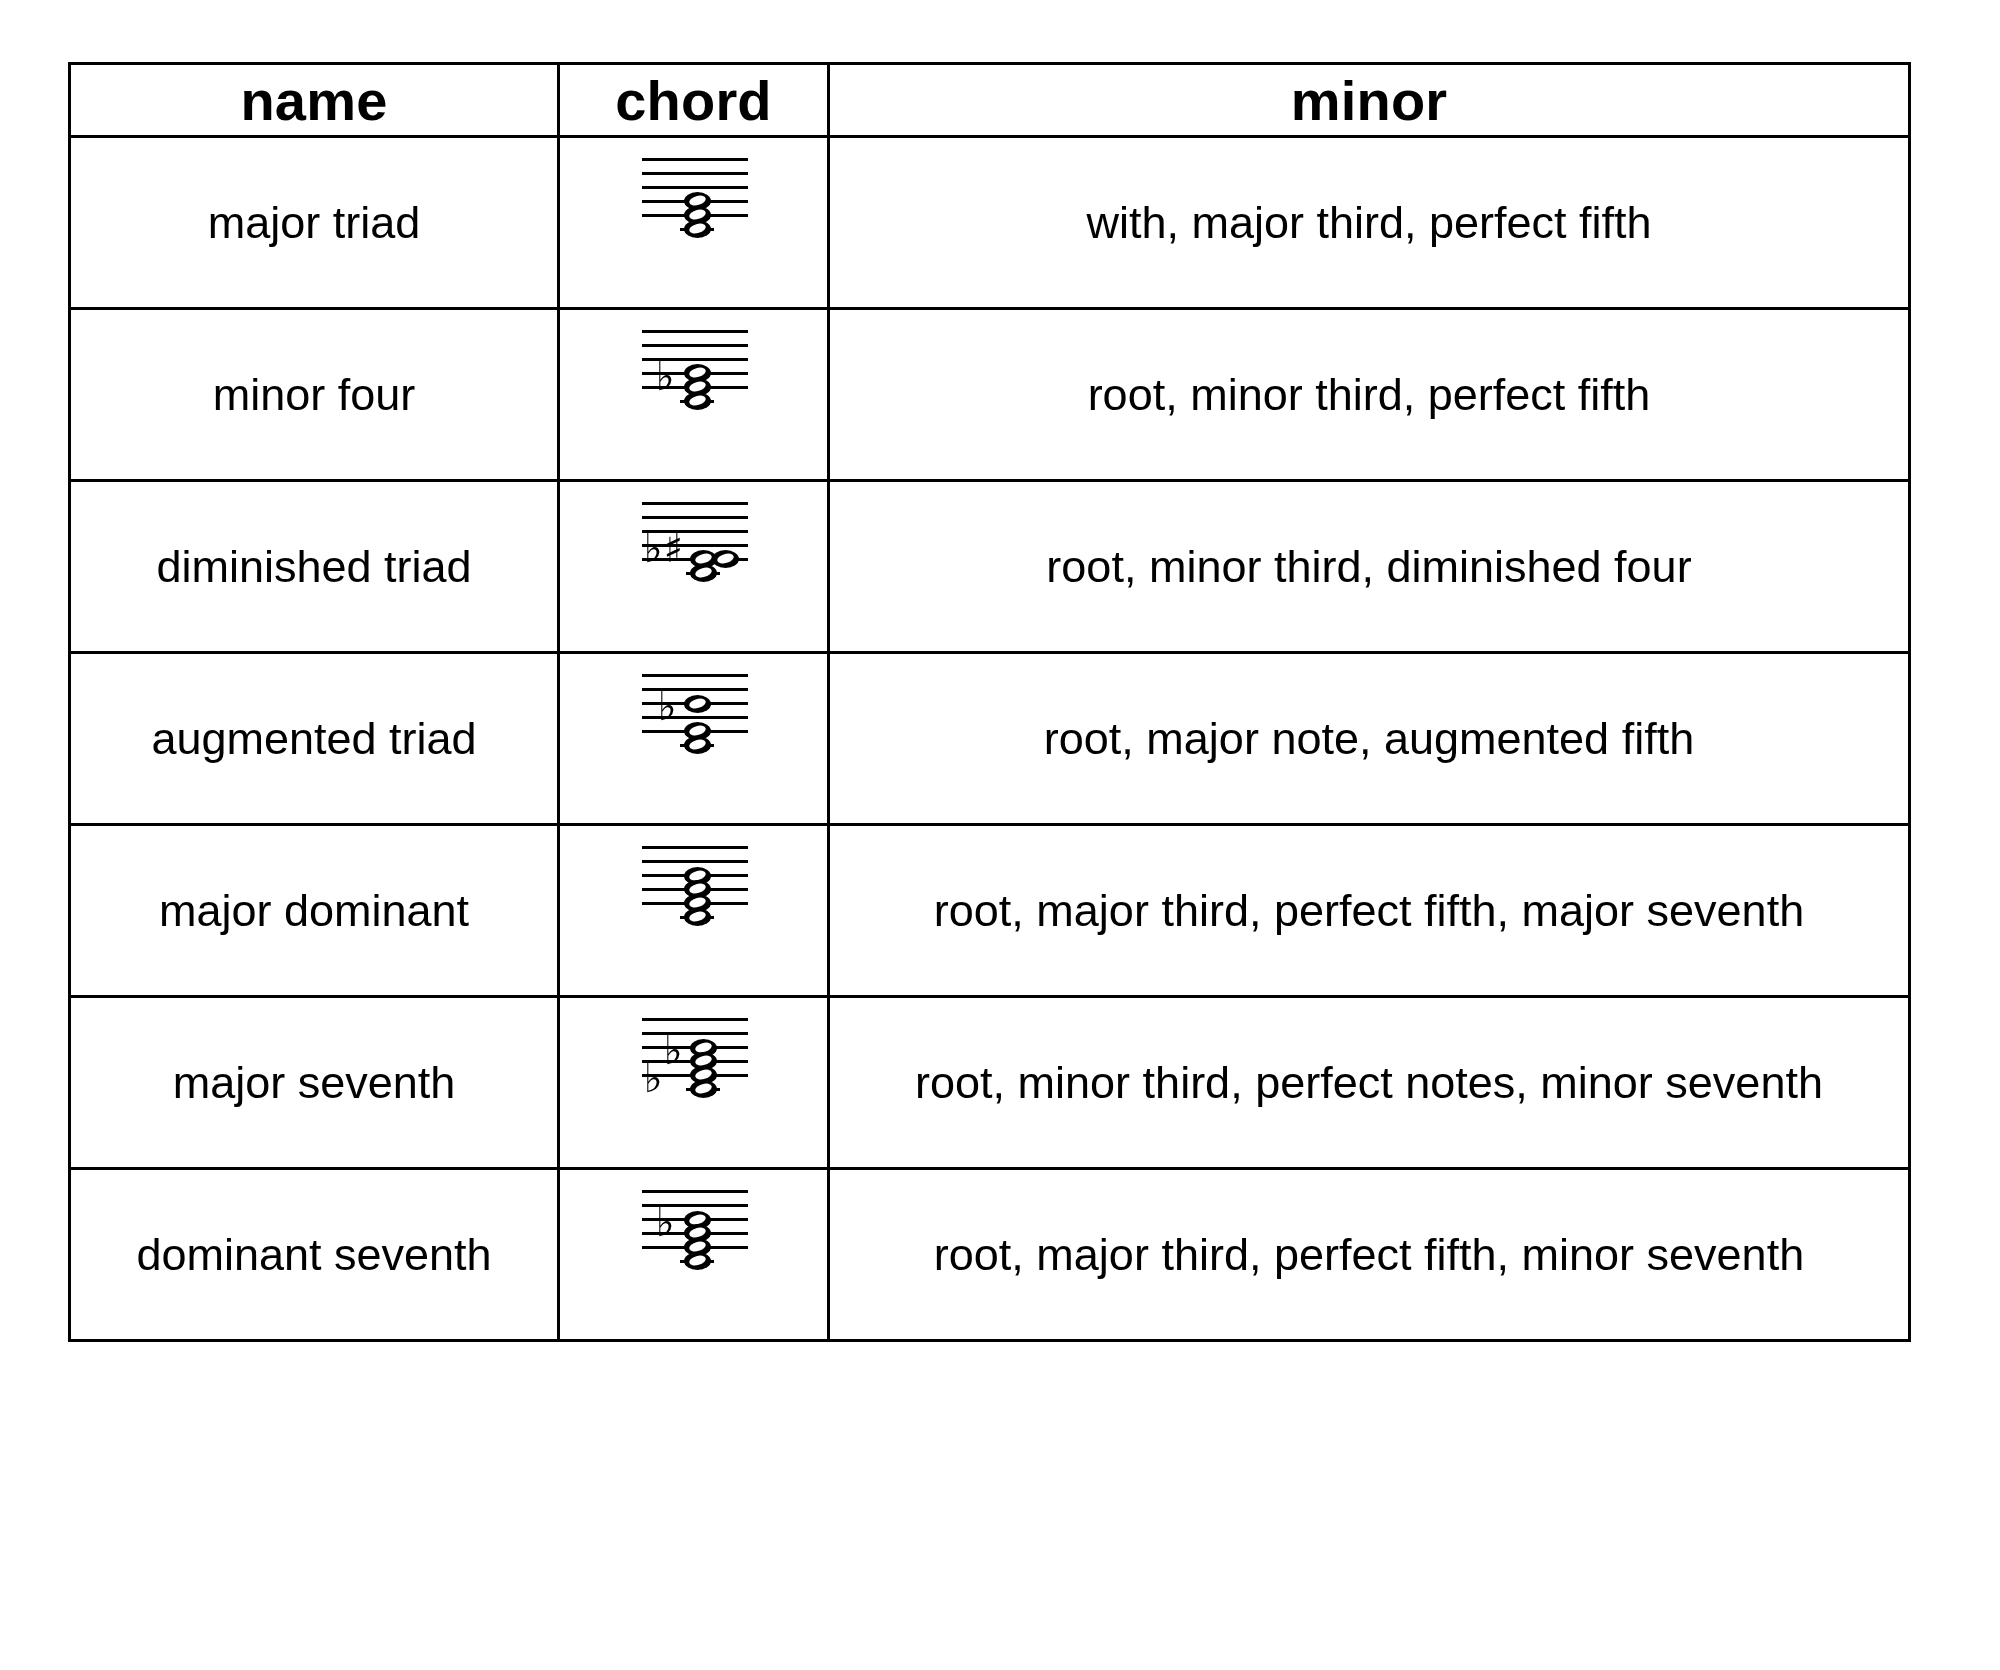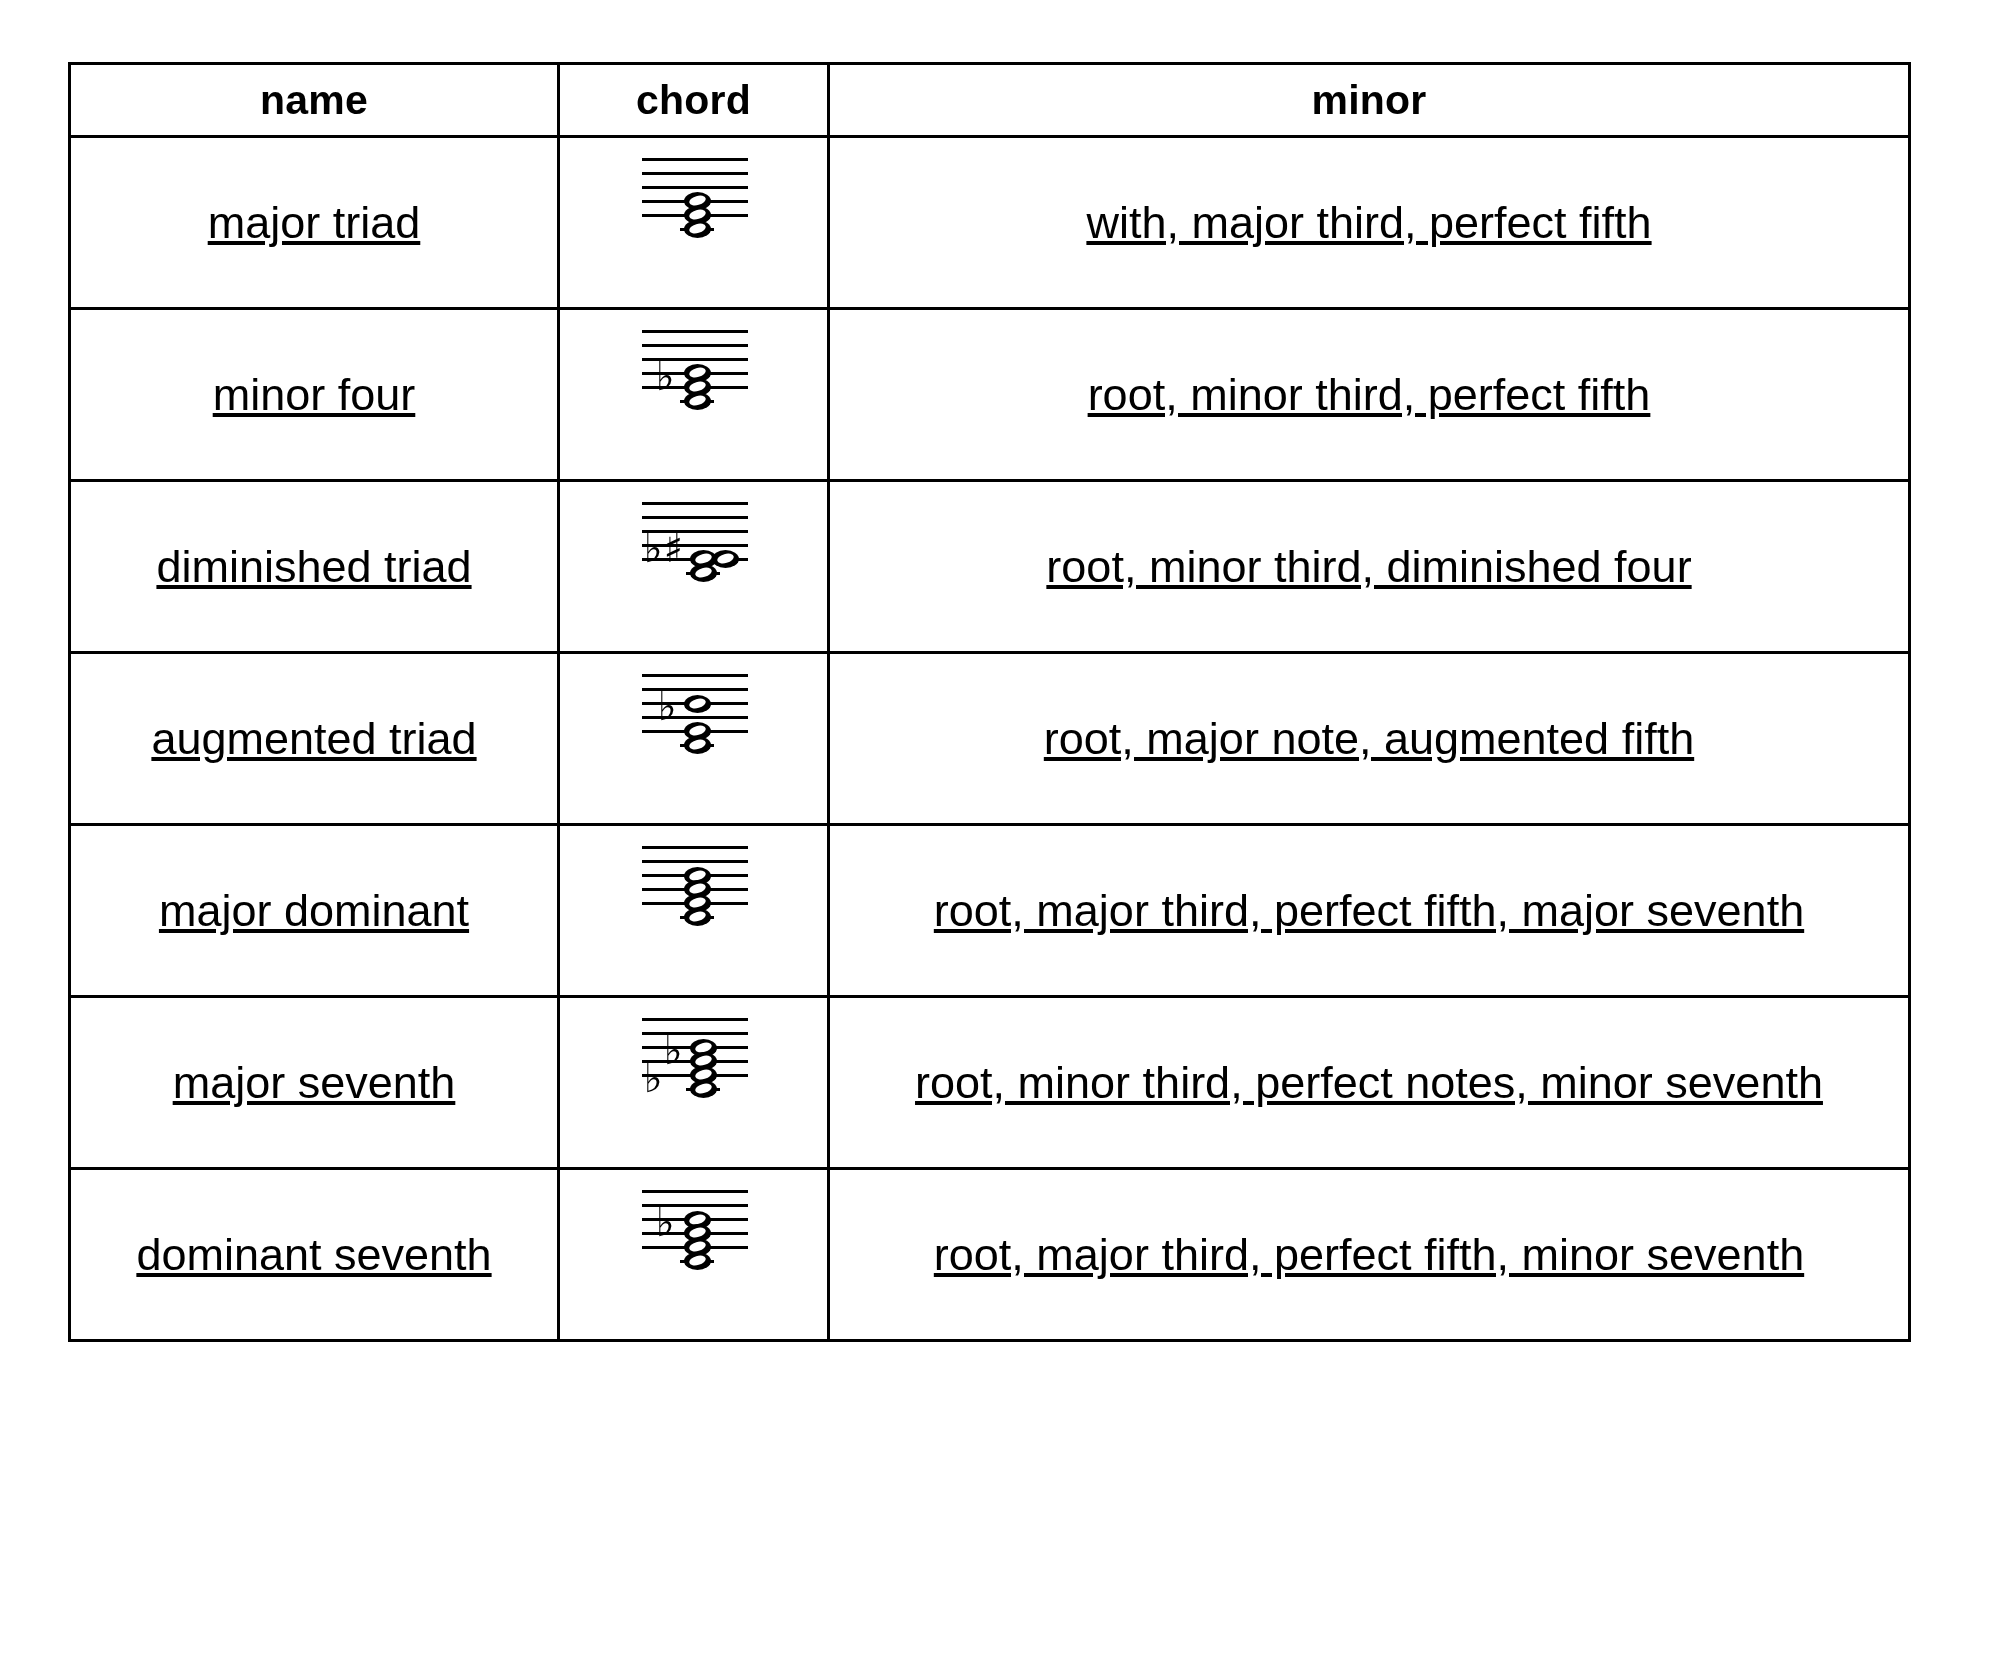--- a/index.html
+++ b/index.html
@@ -40,29 +40,28 @@
   .chord-table td {
     border: 3px solid #000000;
     text-align: center;
     vertical-align: middle;
     padding: 0;
   }
 
   
   .chord-table thead th {
     height: 70px;
-    font-size: 41px;
+    font-size: 56px;
     font-weight: bold;
     letter-spacing: 0.2px;
   }
 
   
   .chord-table tbody td {
     height: 169px;
-    text-decoration: underline;
   }
 
   .cell-name {
     font-size: 45px;
     font-weight: normal;
     line-height: 1.1;
   }
 
   .cell-notes {
     font-size: 45px;

